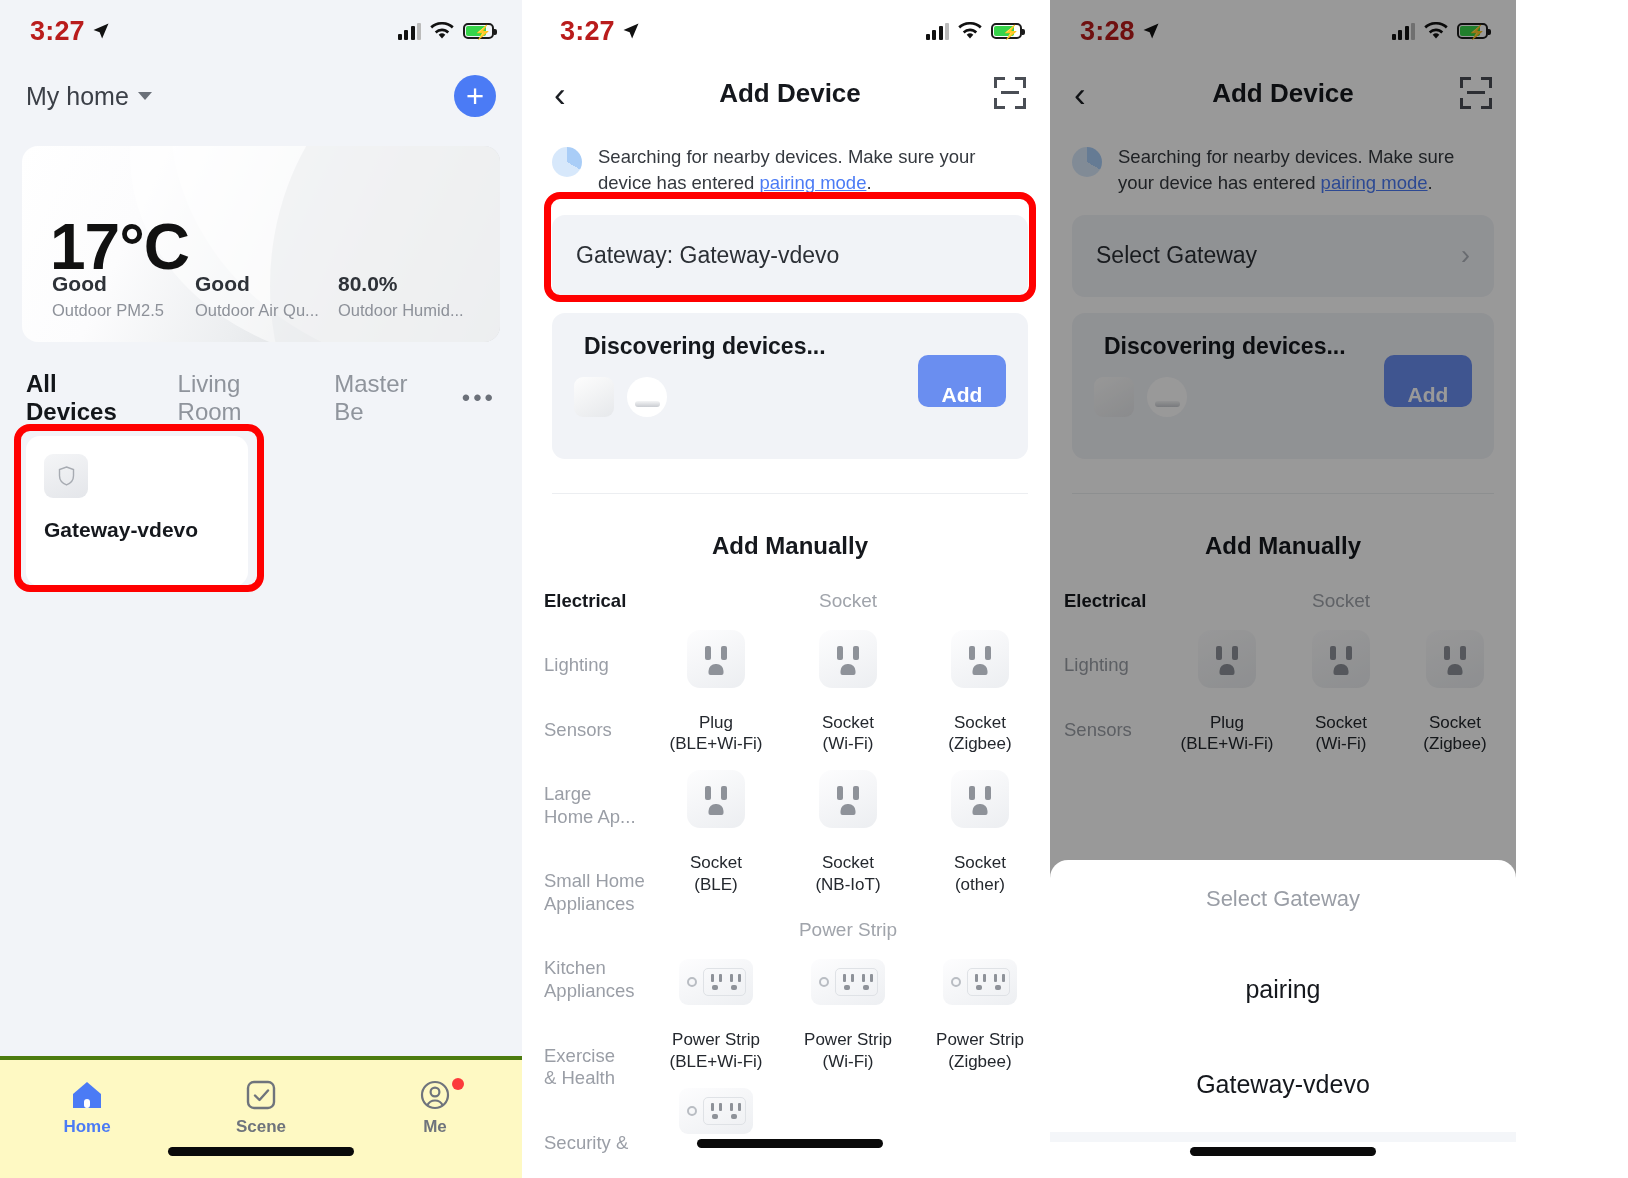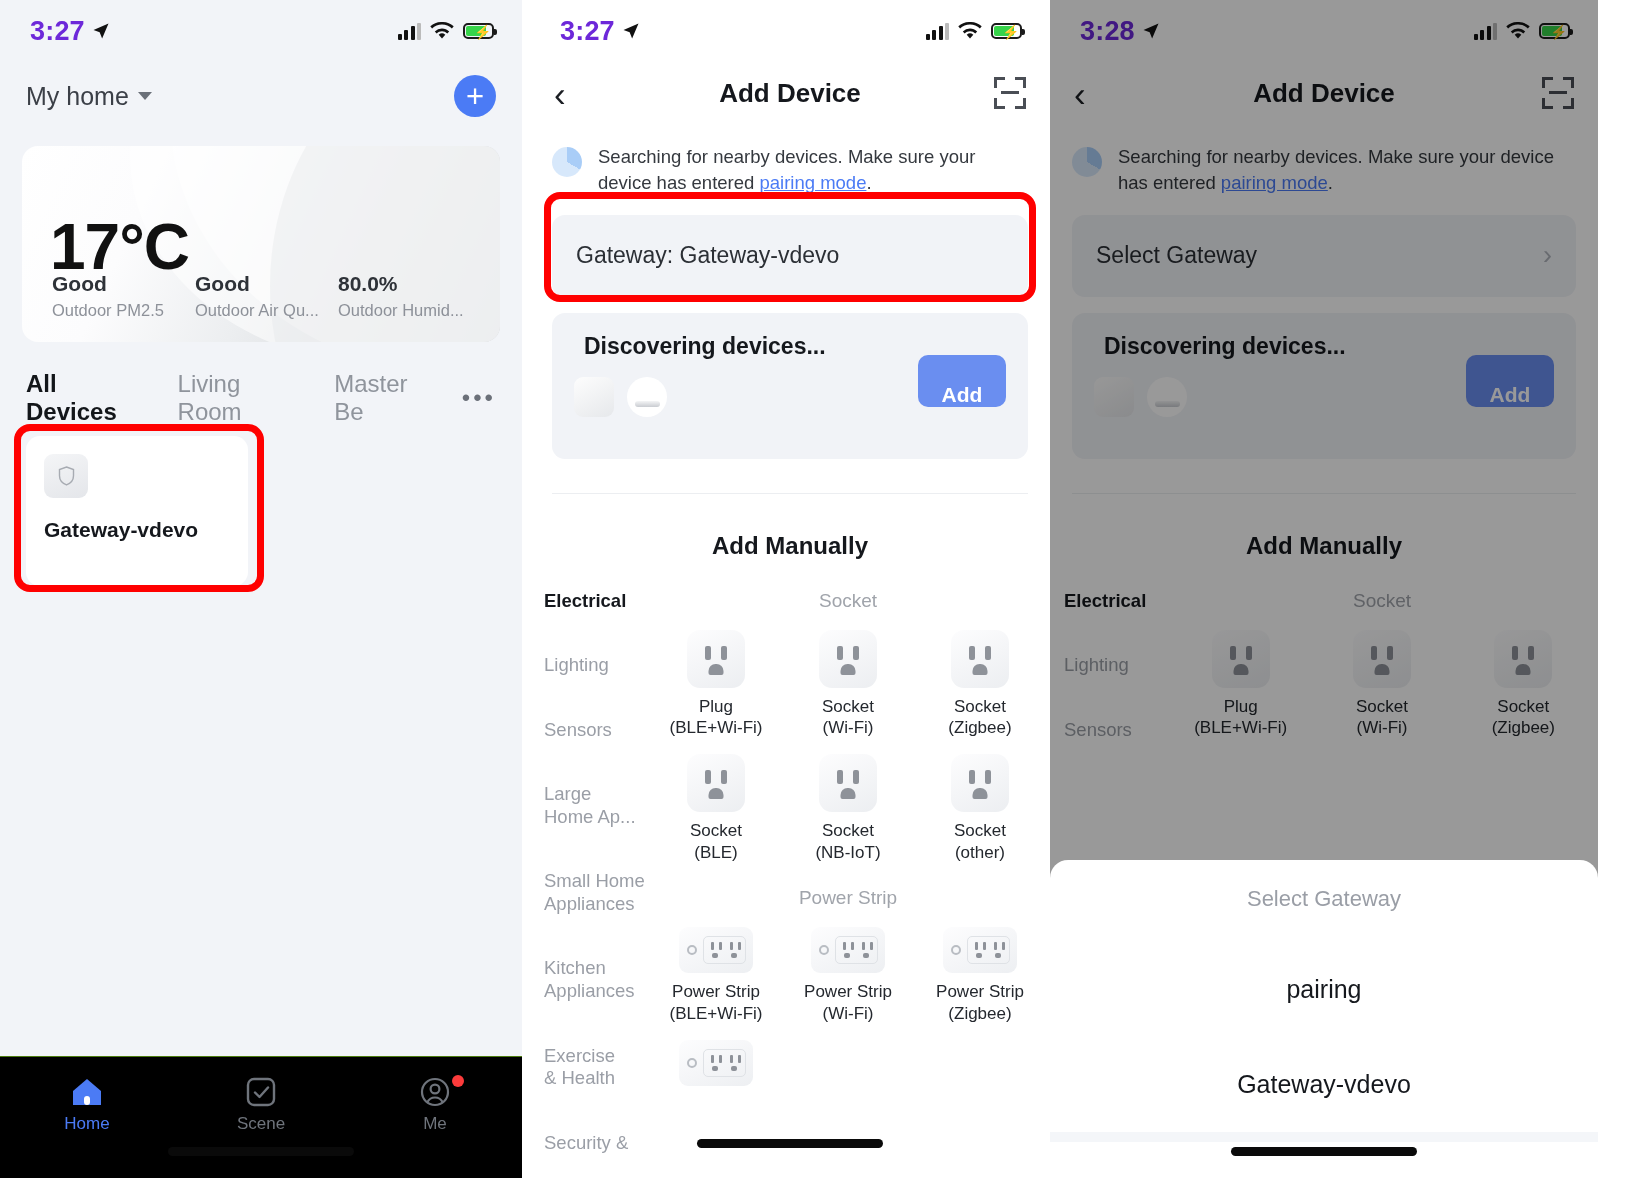--- a/index.html
+++ b/index.html
@@ -9,29 +9,29 @@
     font-family: "Liberation Sans", sans-serif;
     overflow: hidden;
   }
   .stage { position: relative; width: 1628px; height: 1178px; display: flex; background:#fff; }
 
   
   .panel { position: relative; height: 1178px; overflow: hidden; background: #fff; flex: none; }
   #panel1 { width: 522px; background: #f2f4f8; }
   .gap { width: 8px; height: 1178px; background: #ffffff; flex: none; }
   #panel2 { width: 520px; background: #ffffff; }
-  #panel3 { width: 548px; background: #ffffff; }
+  #panel3 { width: 466px; background: #ffffff; }
 
   
   .statusbar {
     height: 62px; display: flex; align-items: center;
     justify-content: space-between; padding: 0 28px 0 30px;
     position: relative; z-index: 5;
   }
-  .sb-time { font-size: 27px; font-weight: 700; color: #6d28d9; letter-spacing: .2px; display:flex; align-items:center; gap:7px;}
+  .sb-time { font-size: 27px; font-weight: 700; color: #b91c1c; letter-spacing: .2px; display:flex; align-items:center; gap:7px;}
   .loc-arrow { display:inline-block; width: 18px; height:18px; }
   .sb-right { display: flex; align-items: center; gap: 9px; }
   .sig { display: flex; align-items: flex-end; gap: 2.5px; height: 17px; }
   .sig i { display:block; width: 4px; background: #111; border-radius: 1px; }
   .sig i:nth-child(1){height:6px}
   .sig i:nth-child(2){height:10px}
   .sig i:nth-child(3){height:14px}
   .sig i:nth-child(4){height:17px; background:#bbb}
   .wifi { width: 24px; height: 18px; }
   .batt { width: 31px; height: 16px; border: 2px solid #1b1b1b; border-radius: 5px; position: relative; display:flex; align-items:center;}
@@ -83,21 +83,21 @@
   }
   .dev-name { position:absolute; left:18px; bottom:44px; font-size:21px; color:#15181d; font-weight:600; }
 
   .highlight-box {
     position:absolute; border: 7px solid #ff0000; border-radius: 16px;
     pointer-events:none; z-index: 40;
   }
 
   .tabbar {
     position:absolute; bottom:0; left:0; right:0; height: 122px;
-    background:#000000; display:flex; border-top:1px solid #4d7c0f;
+    background:#fef9c3; display:flex; border-top:4px solid #4d7c0f;font-weight:bold;
   }
   .tabitem { flex:1; display:flex; flex-direction:column; align-items:center; padding-top: 20px; gap:7px; position:relative;}
   .tabitem span { font-size: 17px; color:#6f747c; }
   .tabitem.active span { color:#4b7bf5; }
   .dot-badge { position:absolute; width:12px;height:12px;border-radius:50%;background:#fc3b3b; top:18px; right: 58px;}
   .home-indicator { position:absolute; bottom:22px; left:50%; transform:translateX(-50%); width: 186px; height: 9px; border-radius:5px; background:#0a0a0a;}
 
   
   .navbar { height: 62px; display:flex; align-items:center; padding: 0 24px; position:relative; }
   .nav-back { font-size: 35px; color:#1b1e23; line-height:1; font-weight:300; width:40px;}
@@ -158,21 +158,21 @@
     width: 74px; height: 46px; border-radius: 9px;
     background: linear-gradient(155deg,#fdfdfe,#edeff2); position:relative; display:flex; align-items:center;
   }
   .strip-ico .knob { width:10px;height:10px;border-radius:50%;border:2px solid #b9bdc3; margin-left:8px; }
   .strip-ico .face { flex:1; height: 28px; margin: 0 7px 0 6px; border-radius:5px; border:1.5px solid #dfe2e6; position:relative;}
   .strip-ico .face b { position:absolute; top:5px; width:3px;height:8px;background:#8e9299; border-radius:1px;}
   .strip-ico .face b:nth-child(1){left:7px}.strip-ico .face b:nth-child(2){left:15px}
   .strip-ico .face b:nth-child(3){left:26px}.strip-ico .face b:nth-child(4){left:34px}
   .strip-ico .face u { position:absolute; bottom:5px; width:6px;height:5px;background:#8e9299;border-radius:2px;}
   .strip-ico .face u:nth-of-type(1){left:8px} .strip-ico .face u:nth-of-type(2){left:27px}
-  .prod-label { font-size: 17px; color:#24282e; text-align:center; line-height:1.26; margin-top: 8px;}
+  .prod-label { font-size: 17px; color:#24282e; text-align:center; line-height:1.26; margin-top: 24px;}
 
   
   .dim { position:absolute; inset:0; background:rgba(0,0,0,.40); z-index: 20;}
   .sheet {
     position:absolute; left:0; right:0; bottom:0; z-index:30; background:#fff;
     border-radius: 18px 18px 0 0; padding-top: 26px;
   }
   .sheet-title { text-align:center; font-size: 22px; color:#9a9ea6; padding-bottom: 30px;}
   .sheet-opt { text-align:center; font-size: 25px; color:#15181d; padding: 33px 0; }
   .sheet-sep { height: 10px; background:#f4f6f9; }

